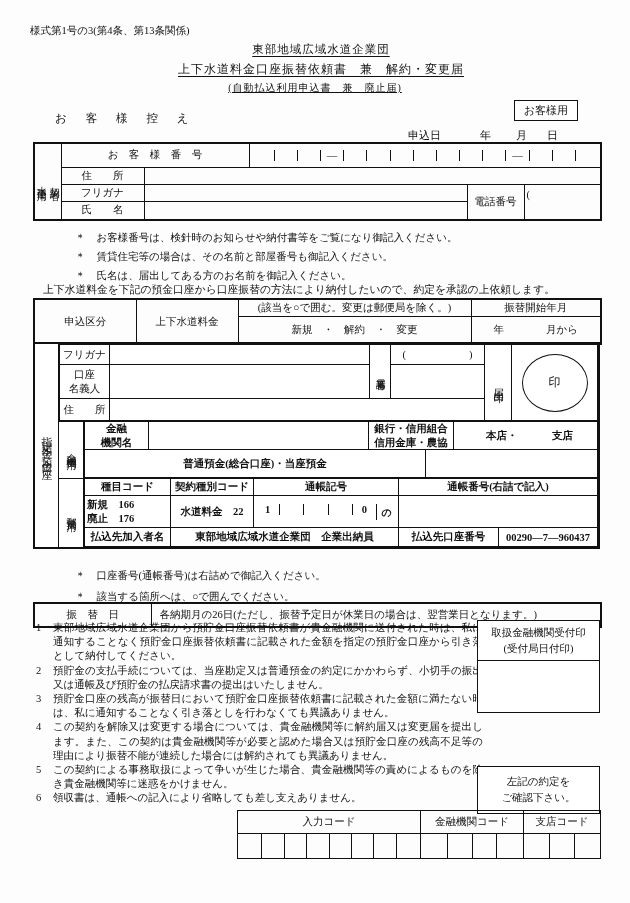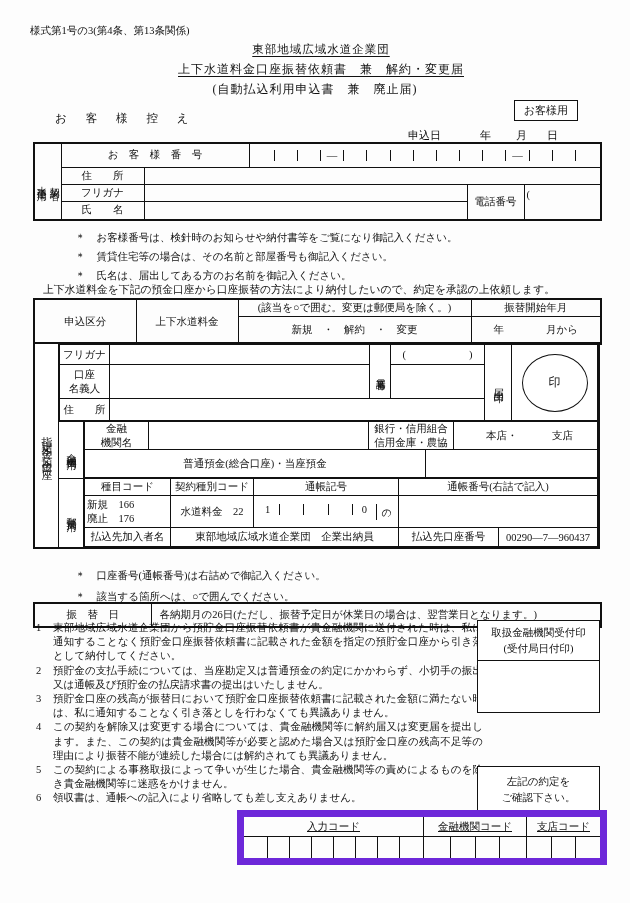--- a/index.html
+++ b/index.html
@@ -14,21 +14,21 @@
     font-size: 10.5px;
     overflow: hidden;
   }
   .abs { position: absolute; }
   .center { text-align: center; width: 100%; }
   .ul { text-decoration: underline; text-underline-offset: 3px; margin-left: 6px; }
 
   .form-no { left: 30px; top: 24px; font-size: 10.5px; }
   .org    { top: 42px; font-size: 11.5px; letter-spacing: 1px; }
   .title  { top: 61px; font-size: 12px; letter-spacing: 1px; }
-  .subtitle{ top: 81px; font-size: 12px; letter-spacing: 1px; }
+  .subtitle{ top: 81px; font-size: 10px; letter-spacing: 1px; text-decoration: underline; }
   .cust-tag { right: 52px; top: 100px; border: 1px solid #111; padding: 2px 9px; font-size: 11px; background:#fff; }
   .copy-label { left: 55px; top: 111px; font-size: 11.5px; letter-spacing: 8px; }
   .apply-date { left: 408px; top: 128px; font-size: 11px; display: flex; }
   .apply-date .yy { margin-left: 39px; } .apply-date .mm { margin-left: 25px; } .apply-date .dd { margin-left: 20px; }
 
   table.t { border-collapse: collapse; table-layout: fixed; }
   table.t td { border: 1px solid #111; font-size: 10.5px; text-align: center; vertical-align: middle; padding: 0 2px; overflow: hidden; }
   .t1, .t-app, .t-transfer { border: 2px solid #111; }
 
   .vflex { display: flex; justify-content: center; align-items: center; gap: 3px; height: 100%; }
@@ -46,37 +46,37 @@
   .two-line { line-height: 1.25; }
   .small { font-size: 9.5px; }
 
   
   .t2 { left: 33px; top: 342px; width: 567px; border: 2px solid #111; display: flex; background:#fff; }
   .t2-outer-label { width: 26px; border-right: 1px solid #111; display: flex; align-items: center; justify-content: center; }
   .t2-content { flex: 1; display: flex; flex-direction: column; }
   .t2-content table { width: 100%; }
   .sec-row { display: flex; }
   .sec-label { width: 25px; border-right: 1px solid #111; border-top: 1px solid #111; display: flex; align-items: center; justify-content: center; }
-  .sec-row table { flex: 1; }
+  .sec-row table { flex: 1; font-weight: bold; }
 
   .stamp-circle { width: 66px; height: 58px; border: 1px solid #111; border-radius: 50%; display: flex; align-items: center; justify-content: center; font-size: 12px; margin: 0 auto; }
 
   .branch-cell { display: flex; justify-content: space-between; padding: 0 22px 0 30px; }
 
   .no-cell { width: 20px; border-left: 1px solid #111; font-size: 10px; display: flex; justify-content: center; padding-top: 2px; }
 
   .terms { left: 36px; top: 621px; width: 564px; }
   .term { position: relative; padding-left: 17px; width: 447px; line-height: 14.2px; font-size: 10.5px; text-align: justify; }
   .term .num { position: absolute; left: 0; top: 0; }
 
   .stamp-box1 { left: 477px; top: 620px; width: 123px; height: 93px; border: 1px solid #111; background:#fff;font-family:Liberation Serif, serif; }
   .stamp-box1 .hd { border-bottom: 1px solid #111; text-align: center; font-size: 10.5px; padding: 4px 0 3px; line-height: 16px; }
   .stamp-box2 { left: 477px; top: 766px; width: 123px; height: 48px; border: 1px solid #111; display: flex; flex-direction: column; justify-content: center; text-align: center; font-size: 10.5px; line-height: 16px; background:#fff; }
 
-  .t-codes { left: 237px; top: 810px; border: 7px solid #6d28d9; text-decoration: underline; }
+  .t-codes { left: 237px; top: 810px; border: 1px solid #6d28d9; }
   .t-codes td { height: 23px; }
   .t-codes .cellrow td { height: 25px; }
 </style>
 </head>
 <body>
 
 <div class="page">
 
   <div class="abs form-no">様式第1号の3(第4条、第13条関係)</div>
   <div class="abs center org ul">東部地域広域水道企業団</div>

